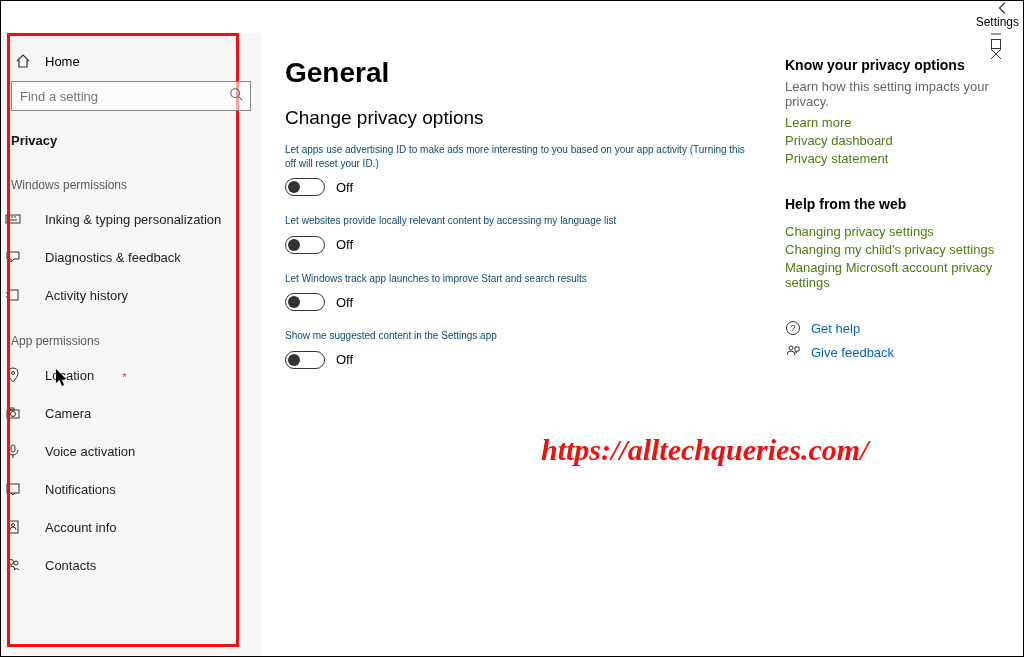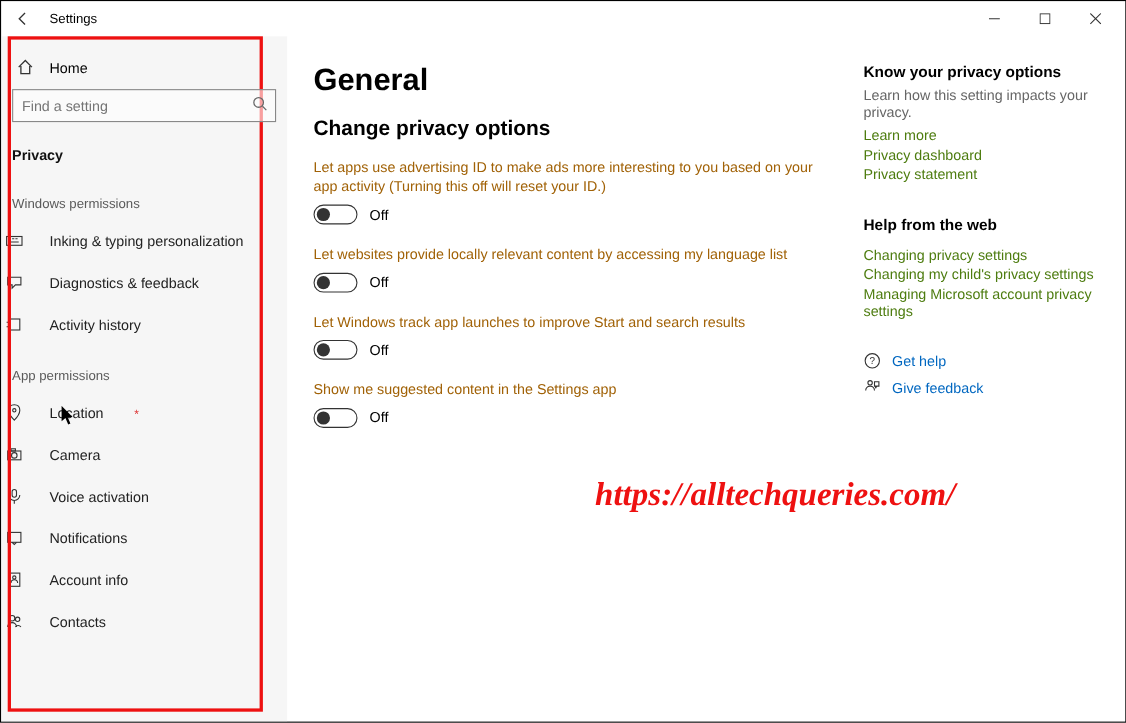--- a/index.html
+++ b/index.html
@@ -1,18 +1,18 @@
 <!DOCTYPE html>
 <html><head>
 <meta charset="utf-8">
 <style>
 * { margin: 0; padding: 0; box-sizing: border-box; font-family: "Segoe UI", Arial, sans-serif; }
 body { width: 1024px; height: 657px; background: #fff; overflow: hidden; border: 1px solid #000; position: relative; }
 
-.titlebar { height: 32px; display: flex; align-items: center; padding: 0 4px; }
+.titlebar { height: 32px; display: flex; align-items: flex-end; padding: 0 4px; flex-direction: column; }
 .titlebar .back { width: 32px; height: 32px; display:flex; align-items:center; justify-content:center; cursor:pointer; }
 .titlebar .title { font-size: 12px; margin-left: 8px; }
 .titlebar .spacer { flex: 1; }
 .titlebar .winbtn { width: 46px; height: 32px; display:flex; align-items:center; justify-content:center; cursor:pointer; font-size: 12px; }
 
 .app { display:flex; height: calc(657px - 32px); }
 
 .sidebar { width: 260px; padding: 8px 0 8px 0; background: rgba(230,230,230,0.35); position: relative; }
 .sidebar .red-rect { position:absolute; left:6px; top:0; width:232px; height:614px; border:3px solid #e11; pointer-events:none; }
 
@@ -28,24 +28,24 @@
 
 .nav-item { display:flex; align-items:flex-end; gap:24px; padding: 11px 4px; font-size: 13px; cursor:pointer; color:#222; }
 .nav-item .icon { width:16px; height:16px; display:flex; align-items:center; justify-content:center; color:#333; }
 .nav-item .asterisk { color:#d33; font-size:11px; margin-left:4px; }
 
 .content { flex:1; display:flex; padding: 24px 24px 0 24px; gap: 40px; position:relative; }
 .main-col { width: 460px; }
 .aside-col { width: 210px; }
 
 h1.page-title { font-size: 28px; font-weight: 600; margin-bottom: 18px; }
-h2.subhead { font-size: 19px; font-weight: 700; margin-bottom: 14px; }
+h2.subhead { font-size: 19px; font-weight: 400; margin-bottom: 14px; }
 
 .setting-block { margin-bottom: 18px; }
-.setting-block .desc { font-size: 13px; color:#a16207; line-height: 1.35; margin-bottom: 8px; }
+.setting-block .desc { font-size: 10px; color:#0c4a6e; line-height: 1.35; margin-bottom: 8px; }
 .toggle-row { display:flex; align-items:center; gap: 11px; }
 .toggle { width: 40px; height: 18px; border: 1px solid #333; border-radius: 10px; position:relative; background:#fff; cursor:pointer; }
 .toggle .knob { position:absolute; left:2px; top:2px; width:12px; height:12px; border-radius:50%; background:#333; }
 .toggle-state { font-size:13px; }
 
 .aside-col h3 { font-size: 14px; font-weight:600; margin-bottom: 6px; }
 .aside-col .muted { font-size: 13px; color:#666; margin-bottom: 6px; }
 .aside-col a.link { display:block; font-size: 13px; color:#4d7c0f; text-decoration:none; margin-bottom: 3px; cursor:pointer; }
 .aside-col .section-gap { margin-top: 30px; }
 .aside-col .action-row { display:flex; align-items:center; gap:10px; font-size:13px; color:#0067c0; margin-top:8px; cursor:pointer; }

